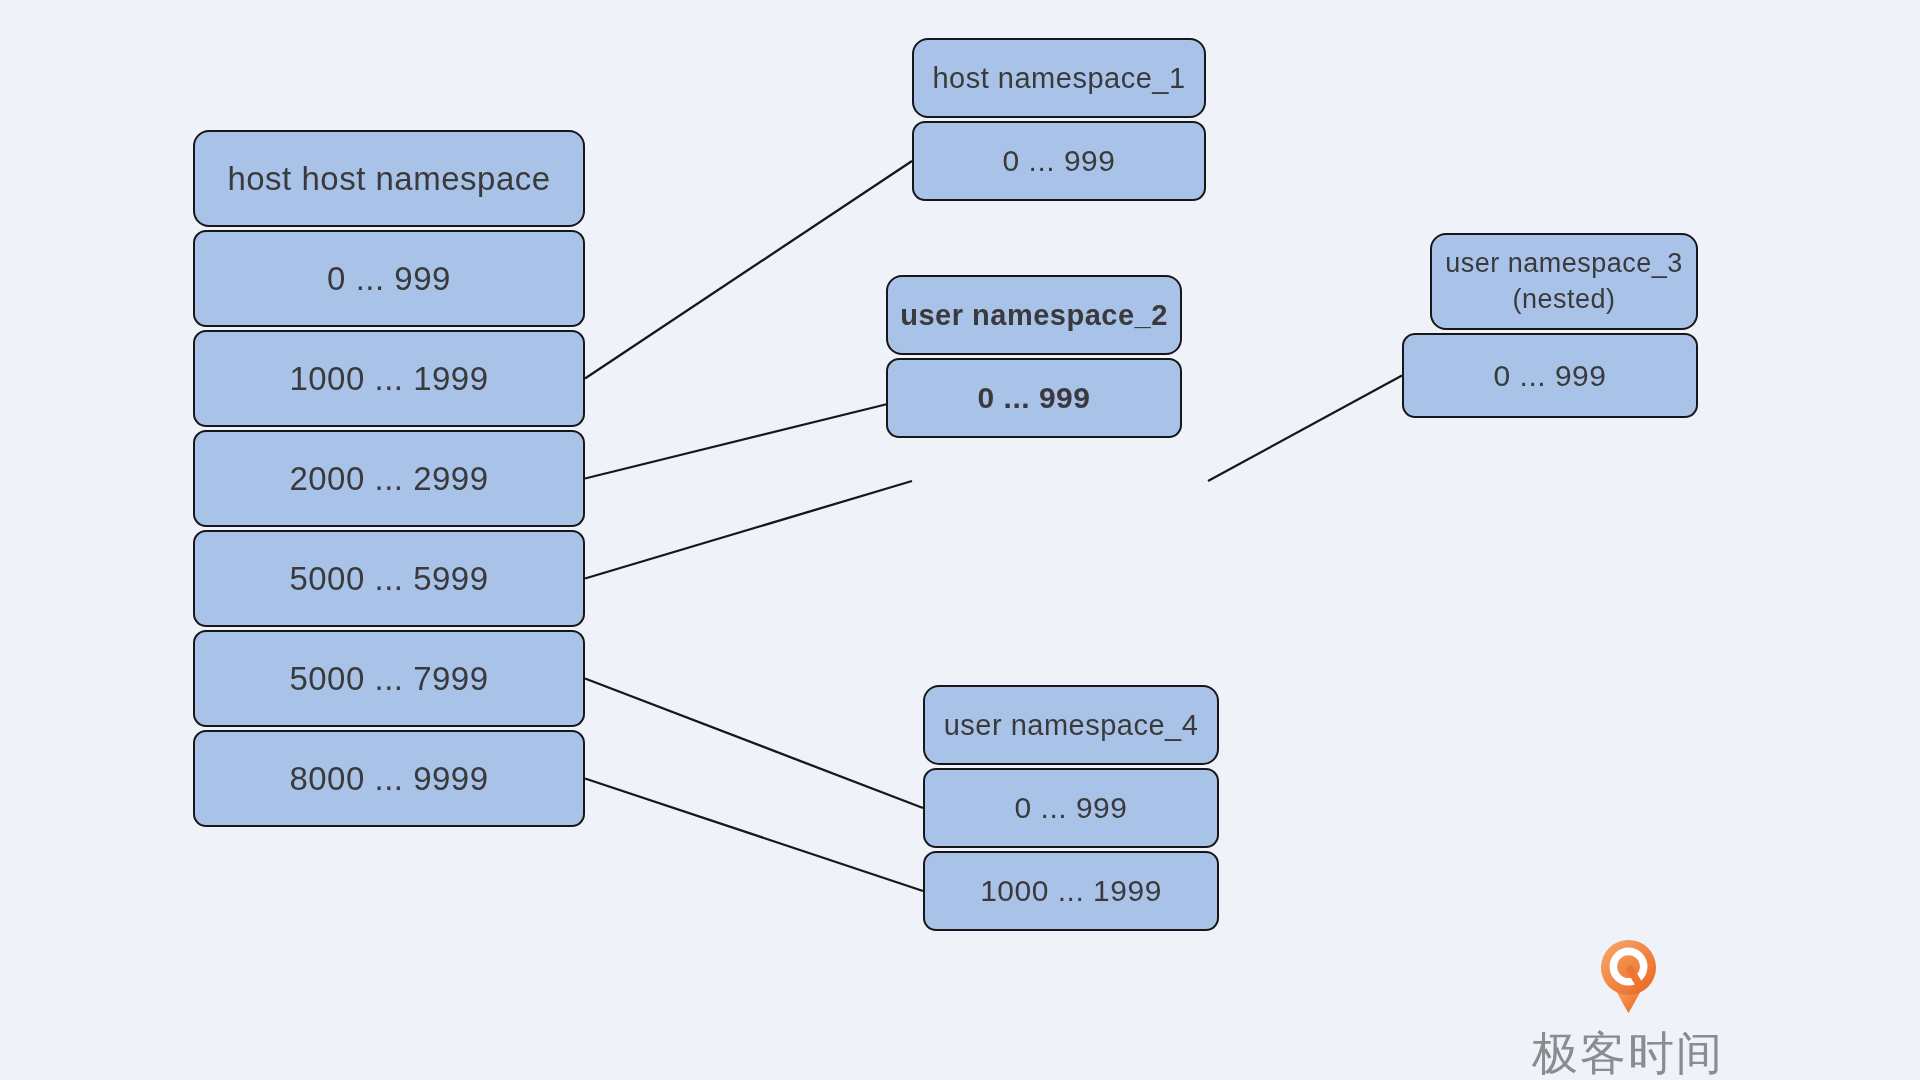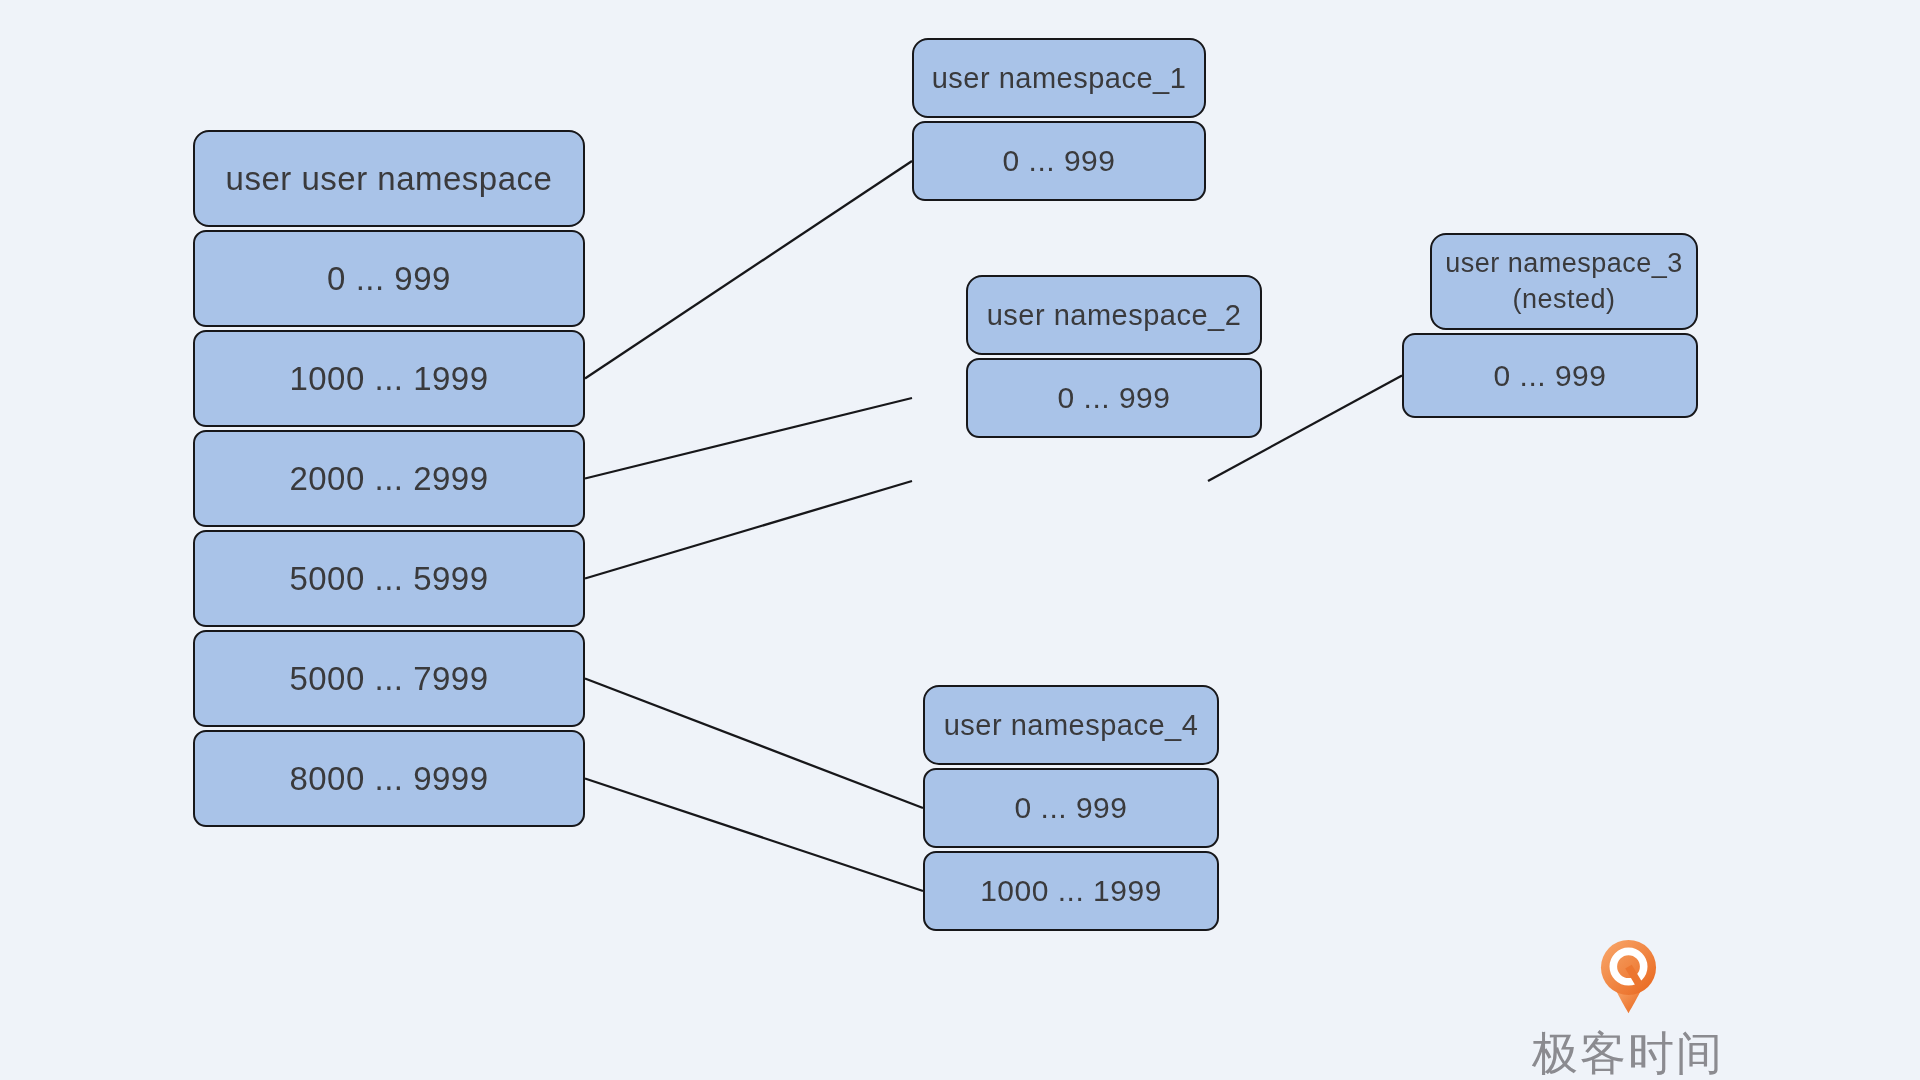--- a/index.html
+++ b/index.html
@@ -58,38 +58,38 @@
       <line x1="585" y1="378.5" x2="912" y2="161" stroke="#17171a" stroke-width="2.3"></line>
       <line x1="585" y1="478.5" x2="912" y2="398" stroke="#17171a" stroke-width="2.3"></line>
       <line x1="585" y1="578.5" x2="912" y2="481" stroke="#17171a" stroke-width="2.3"></line>
       <line x1="585" y1="678.5" x2="923" y2="808" stroke="#17171a" stroke-width="2.3"></line>
       <line x1="585" y1="778.5" x2="923" y2="891" stroke="#17171a" stroke-width="2.3"></line>
       <line x1="1208" y1="481" x2="1402" y2="375.5" stroke="#17171a" stroke-width="2.3"></line>
     </svg>
 
   <div class="stack host" style="left:193px;top:130px;width:392px;">
     <div class="box title">
-      <span>user user namespace</span>
+      <span>host host namespace</span>
     </div>
     <div class="box range">0 ... 999</div>
     <div class="box range">1000 ... 1999</div>
     <div class="box range">2000 ... 2999</div>
     <div class="box range">5000 ... 5999</div>
     <div class="box range">5000 ... 7999</div>
     <div class="box range">8000 ... 9999</div>
   </div>
 
   <div class="stack ns ns1" style="left:912px;top:38px;width:294px;">
     <div class="box title">
-      <span>user namespace_1</span>
+      <span>host namespace_1</span>
     </div>
     <div class="box range">0 ... 999</div>
   </div>
 
-  <div class="stack ns ns2" style="left:966px;top:275px;width:296px;">
+  <div class="stack ns ns2" style="left:886px;top:275px;width:296px;font-weight:bold;">
     <div class="box title">
       <span>user namespace_2</span>
     </div>
     <div class="box range">0 ... 999</div>
   </div>
 
   <div class="stack ns ns3" style="left:1402px;top:233px;width:296px;">
     <div class="box title">
       <span>user namespace_3</span>
       <span>(nested)</span>

